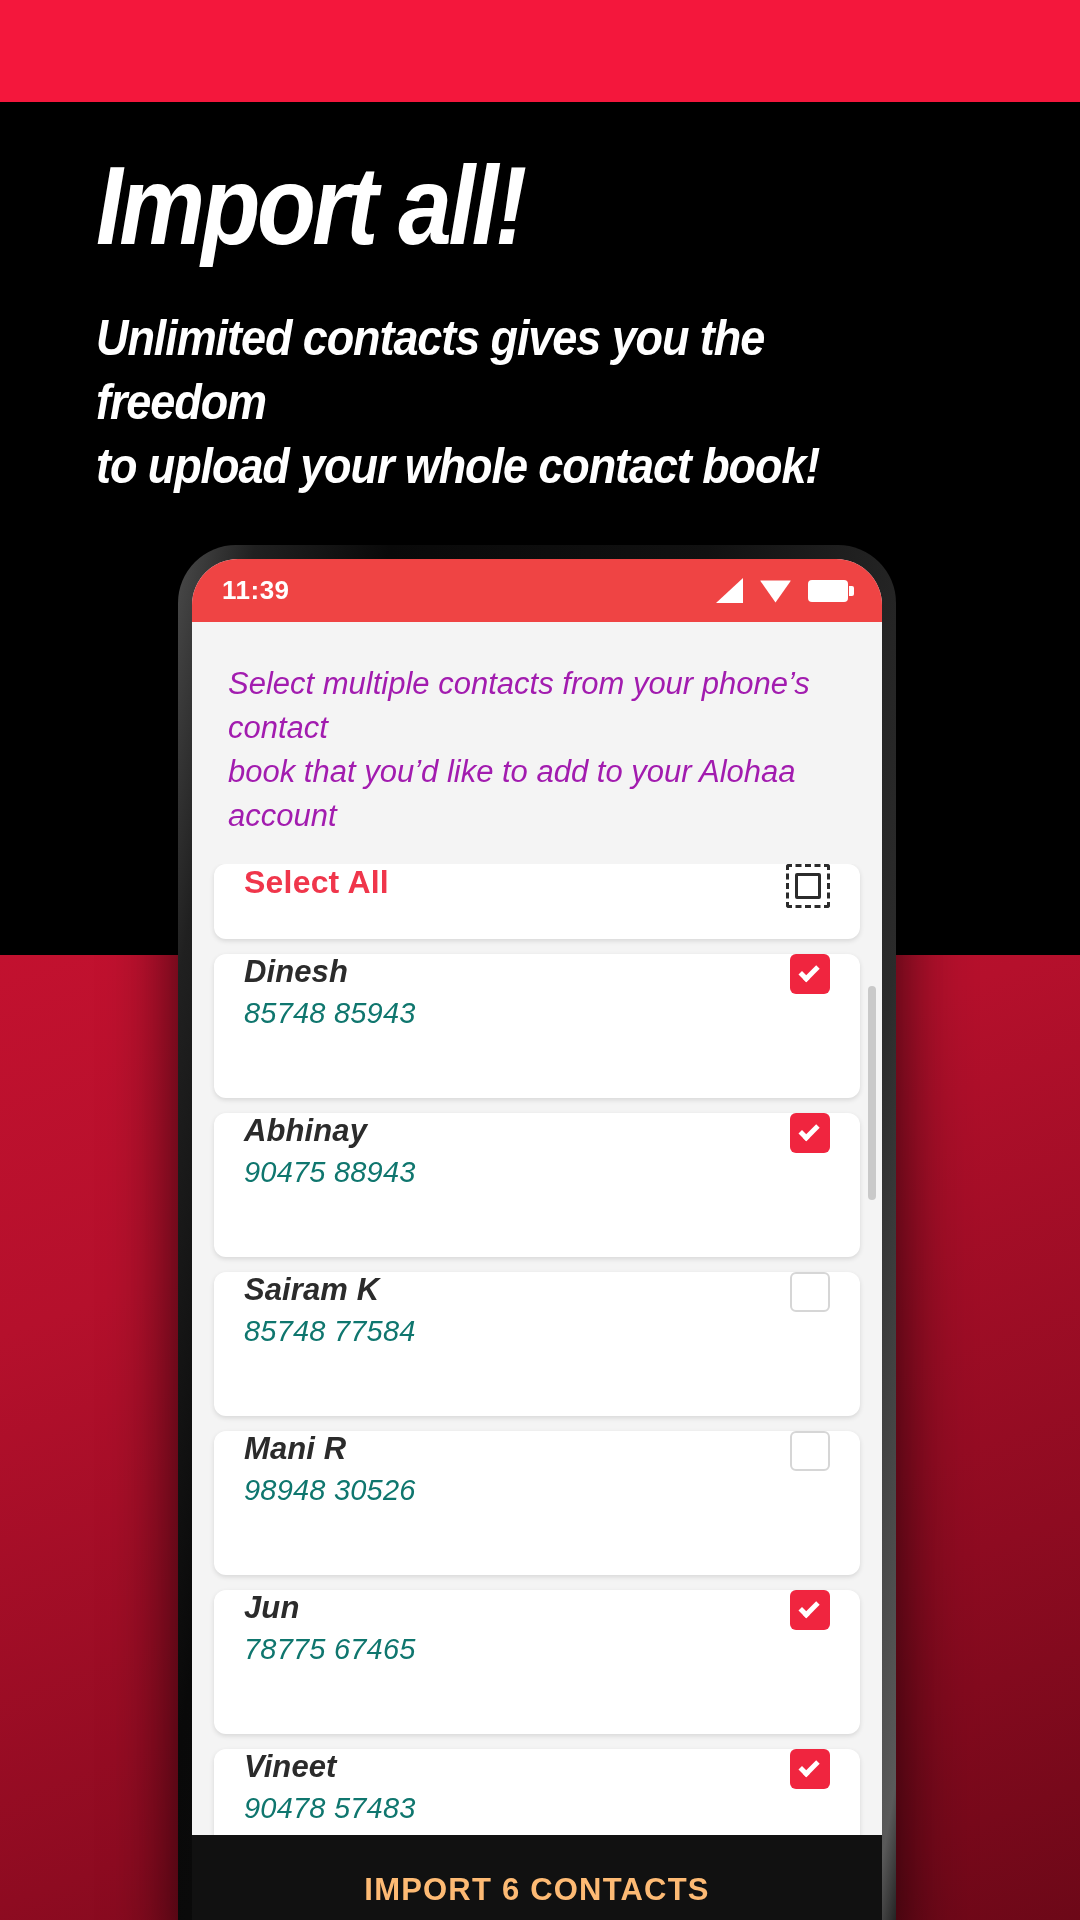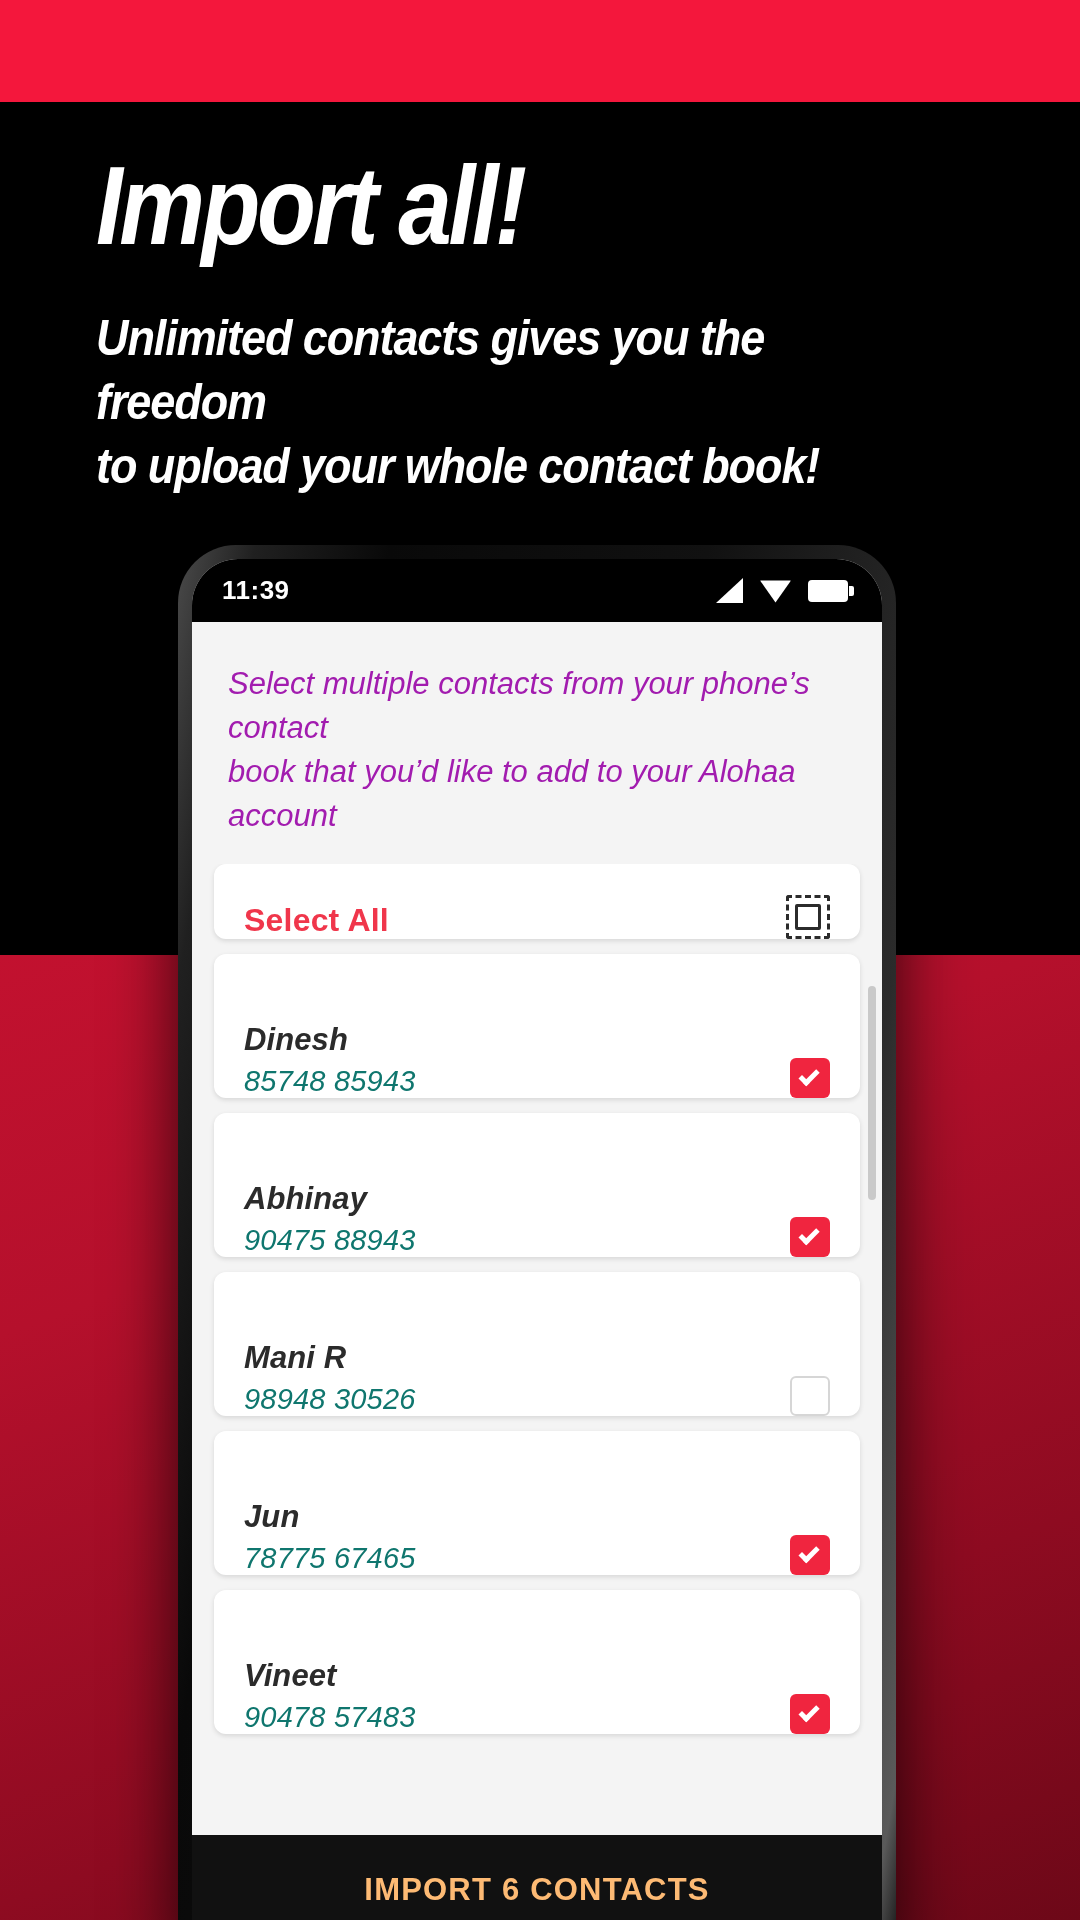--- a/index.html
+++ b/index.html
@@ -67,21 +67,21 @@
     border-radius:46px 46px 0 0;
     background:#f4f4f4;
     overflow:hidden;
     position:relative;
     display:flex; flex-direction:column;
   }
 
   
   #status-bar{
     height:63px; flex:0 0 63px;
-    background:#000000;
+    background:#ef4444;
     display:flex; align-items:center; justify-content:space-between;
     padding:0 34px 0 30px;
     color:#ffffff;
   }
   #status-time{ font-size:26px; font-weight:bold; letter-spacing:.5px; }
   #status-icons{ display:flex; align-items:center; gap:17px; }
   .ic-signal{
     width:27px; height:25px;
     background:#fff;
     clip-path:polygon(100% 0,100% 100%,0 100%);
@@ -124,21 +124,21 @@
     position:relative;
     overflow:hidden;
     padding:0 22px;
   }
 
   .card{
     background:#ffffff;
     border-radius:12px;
     box-shadow:0 2px 5px rgba(0,0,0,.12);
     margin-bottom:15px;
-    display:flex; align-items:flex-end; justify-content:space-between;
+    display:flex; align-items:flex-start; justify-content:space-between;
     padding:0 30px;
   }
   #select-all-row{ height:75px; }
   #select-all-label{
     color:#f0364b; font-size:32px; font-weight:bold; letter-spacing:.2px;
   }
   .contact-row{ height:144px; }
   .contact-text{ display:flex; flex-direction:column; gap:7px;font-style:italic; }
   .contact-name{ color:#2b2b2b; font-size:31px; font-weight:bold; letter-spacing:.1px; }
   .contact-phone{ color:#0f766e; font-size:29px; letter-spacing:.2px; }
@@ -247,20 +247,27 @@
               <div class="contact-text">
                 <span class="contact-name">Abhinay</span>
                 <span class="contact-phone">90475 88943</span>
               </div>
               <span class="cb on">
                 <span class="tick"></span>
               </span>
             </div>
             <div class="card contact-row">
               <div class="contact-text">
+                <span class="contact-name">Sairam K</span>
+                <span class="contact-phone">85748 77584</span>
+              </div>
+              <span class="cb off"></span>
+            </div>
+            <div class="card contact-row">
+              <div class="contact-text">
                 <span class="contact-name">Mani R</span>
                 <span class="contact-phone">98948 30526</span>
               </div>
               <span class="cb off"></span>
             </div>
             <div class="card contact-row">
               <div class="contact-text">
                 <span class="contact-name">Jun</span>
                 <span class="contact-phone">78775 67465</span>
               </div>

